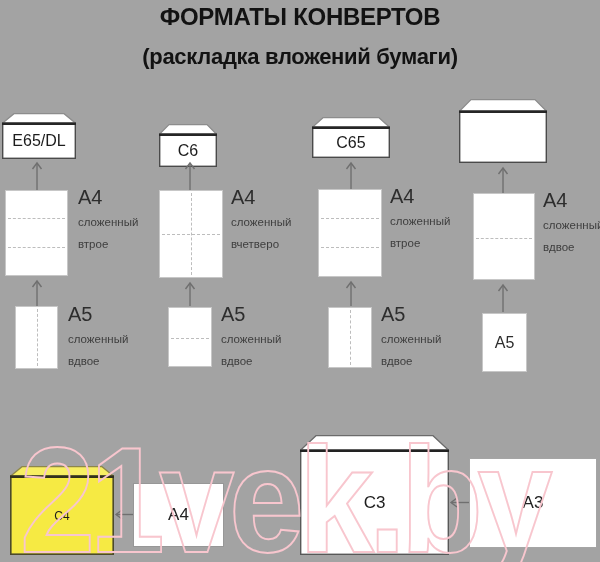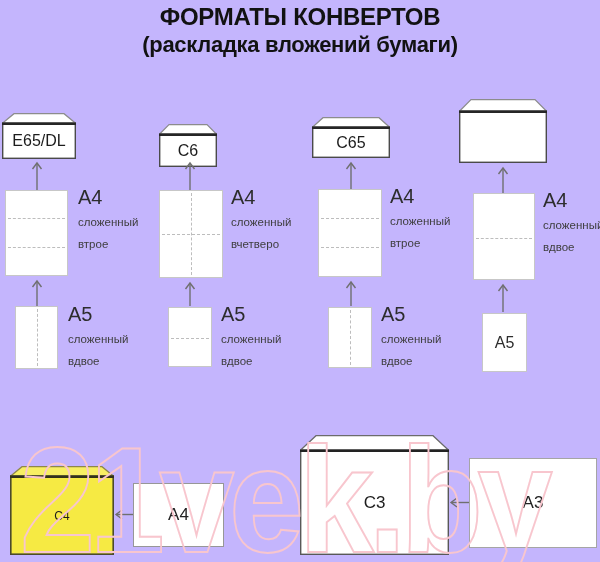--- a/index.html
+++ b/index.html
@@ -1,21 +1,21 @@
 <!DOCTYPE html>
 <html><head>
 <meta charset="utf-8">
 <style>
   html,body{margin:0;padding:0;background:#fff;}
-  .stage{position:relative;width:600px;height:562px;background:#c4b5fd;overflow:hidden;
+  .stage{position:relative;width:600px;height:562px;background:#a3a3a3;overflow:hidden;
          font-family:"Liberation Sans", sans-serif;color:#1a1a1a;}
   .abs{position:absolute;}
   .title-wrap{position:absolute;left:0;top:3px;width:600px;text-align:center;line-height:1.2;}
   .title-main{font-size:24px;font-weight:700;letter-spacing:-0.3px;color:#121212;}
-  .title-sub{font-size:22px;font-weight:700;letter-spacing:-0.3px;color:#121212;margin-top:0px;}
+  .title-sub{font-size:22px;font-weight:700;letter-spacing:-0.3px;color:#121212;margin-top:12px;}
   .paper{position:absolute;background:#fff;border:1px solid #c7c7c7;box-sizing:border-box;}
   .paper-big{position:absolute;background:#fff;border:1px solid #979797;box-sizing:border-box;
              display:flex;align-items:center;justify-content:center;font-size:17px;color:#222;}
   .dh{position:absolute;left:2px;right:2px;border-top:1px dashed #bdbdbd;height:0;}
   .dv{position:absolute;top:2px;bottom:2px;border-left:1px dashed #bdbdbd;width:0;}
   .env{position:absolute;}
   .env svg{position:absolute;left:0;top:0;}
   .env-label{position:absolute;left:0;right:0;display:flex;align-items:center;justify-content:center;
              font-size:16px;color:#1c1c1c;}
   .lblock{position:absolute;line-height:1;}

